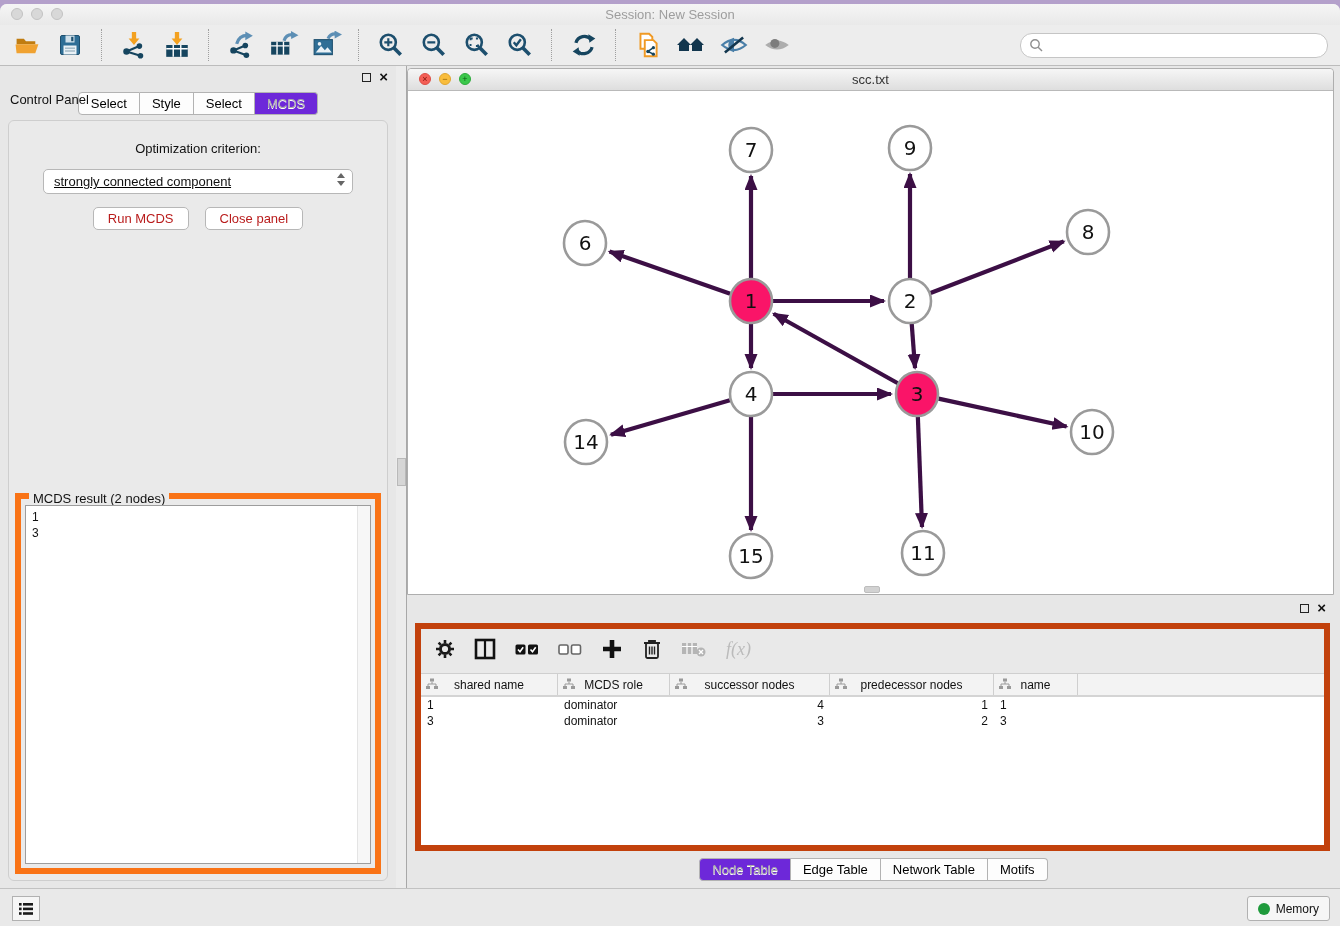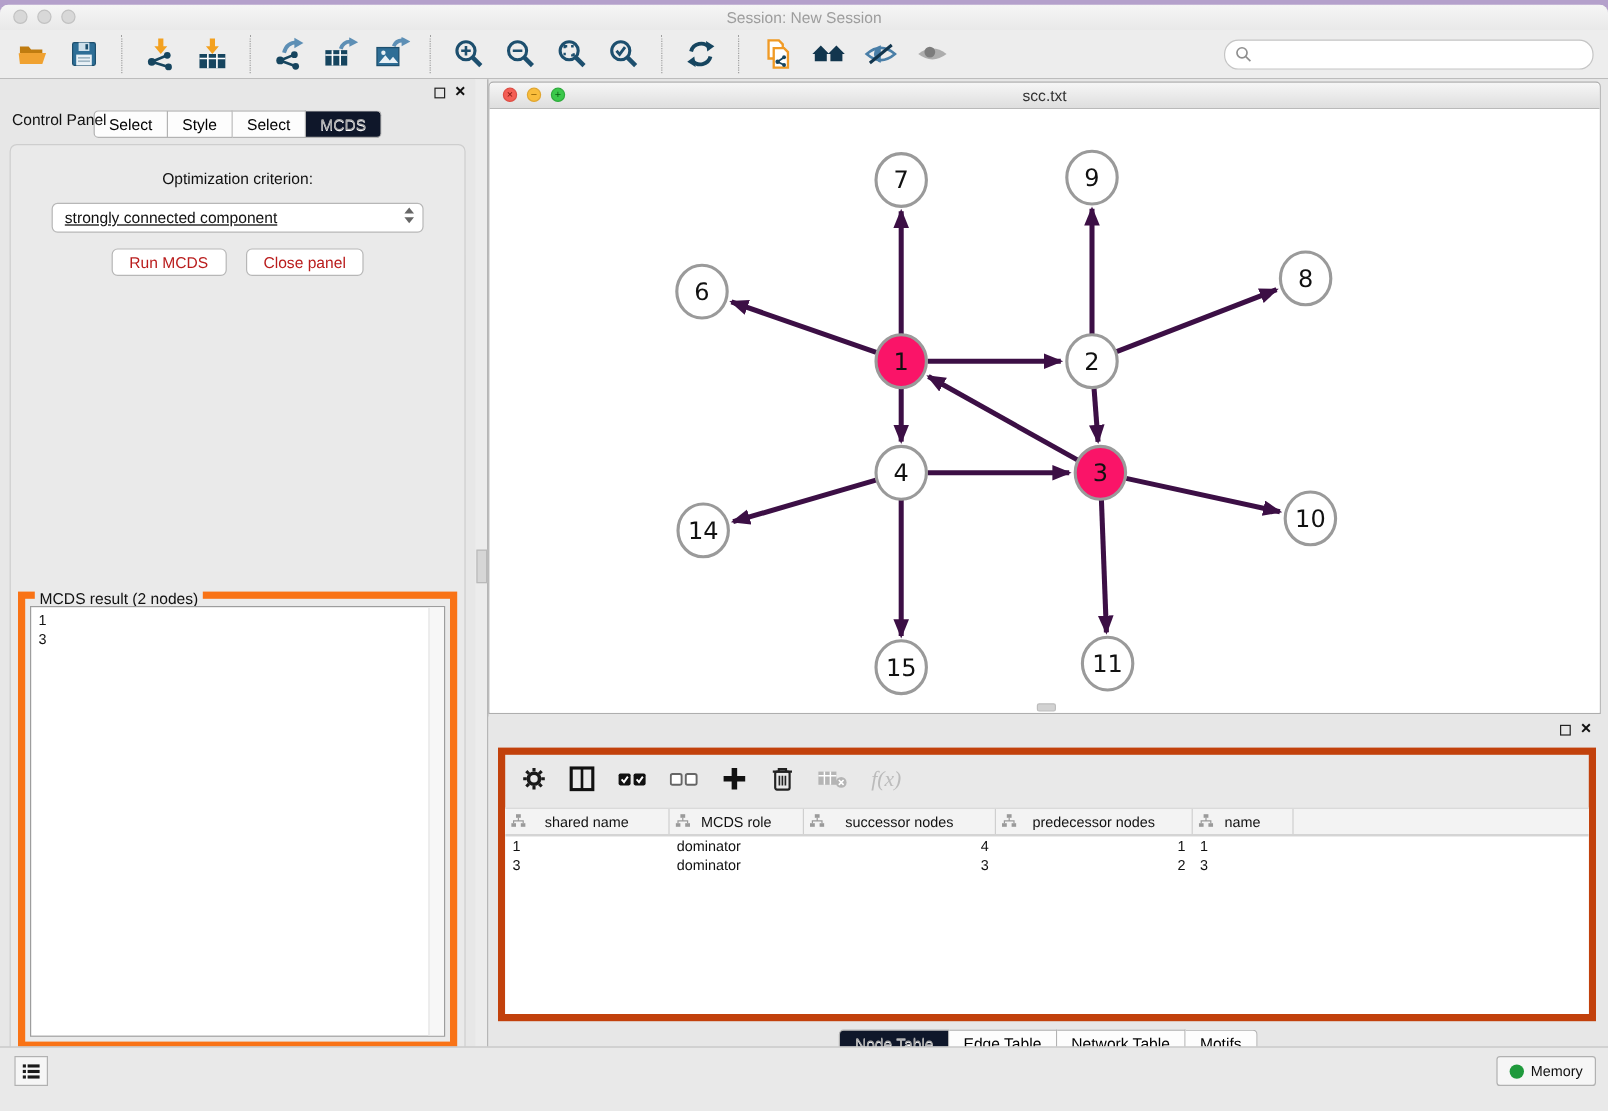--- a/index.html
+++ b/index.html
@@ -29,21 +29,21 @@
   .cpanel{position:absolute;left:0;top:0;bottom:0;width:396px;background:#e7e7e7;}
   .panel-head{position:relative;height:26px;}
   .panel-head .phtitle{position:absolute;left:10px;top:6px;font-size:13px;color:#111;margin-top:20px;}
   .panel-icons{position:absolute;right:8px;top:5px;display:flex;gap:8px;align-items:center;}
   .float-ico{width:9px;height:9px;border:1.6px solid #222;box-sizing:border-box;display:inline-block;}
   .close-ico{font-size:15px;font-weight:bold;color:#111;line-height:12px;}
   .tabstrip{display:flex;justify-content:center;}
   .tab{font-size:13px;padding:3px 12px;background:#fdfdfd;border:1px solid #b3b3b3;border-left-width:0;color:#000;}
   .tab:first-child{border-left-width:1px;border-radius:4px 0 0 4px;}
   .tab:last-child{border-radius:0 4px 4px 0;}
-  .tab.selected{background:#0f172a;color:#a9a9a9;text-shadow:0 1px 0 #fff;}
+  .tab.selected{background:#6d28d9;color:#a9a9a9;text-shadow:0 1px 0 #fff;}
   .cp-inner{position:absolute;left:8px;right:8px;top:54px;bottom:8px;background:#eaeaea;border:1px solid #cecece;border-radius:6px;}
   .opt-label{margin-top:20px;text-align:center;font-size:13px;color:#111;}
   .dropdown{margin:13px auto 0 auto;width:308px;height:23px;background:#fff;border:1px solid #b7b7b7;border-radius:5px;position:relative;display:flex;align-items:center;text-decoration:underline;}
   .dropdown .dval{font-size:13px;margin-left:10px;color:#111;}
   .stepper{position:absolute;right:7px;top:3px;display:flex;flex-direction:column;gap:3px;}
   .stepper i{width:0;height:0;border-left:4px solid transparent;border-right:4px solid transparent;display:block;}
   .stepper .up{border-bottom:5px solid #666;}
   .stepper .dn{border-top:5px solid #666;}
   .btnrow{margin-top:13px;display:flex;justify-content:center;gap:16px;}
   .btn{font-size:13px;background:#fff;border:1px solid #b7b7b7;border-radius:5px;padding:3px 14px;color:#b91c1c;}
@@ -70,21 +70,21 @@
   .fx{font-family:"Liberation Serif","DejaVu Serif",serif;font-style:italic;font-size:18px;color:#bbb;}
   .tablewrap{position:absolute;left:0;right:0;top:44px;bottom:0;background:#fff;border-top:1px solid #cfcfcf;overflow:hidden;}
   .thead{display:flex;height:21px;background:#f3f3f3;border-bottom:2px solid #d4d4d4;}
   .th{position:relative;display:flex;align-items:center;justify-content:center;font-size:12px;color:#111;border-right:1px solid #cfcfcf;box-sizing:border-box;}
   .th .hicon{position:absolute;left:5px;top:4px;}
   .tr{display:flex;height:16px;align-items:center;}
   .td{font-size:12px;color:#111;box-sizing:border-box;padding:0 6px;white-space:nowrap;overflow:hidden;}
   .td.r{text-align:right;}
   .bottabs{position:absolute;left:0;right:0;bottom:8px;display:flex;justify-content:center;}
   
-  .statusbar{position:absolute;left:0;right:0;bottom:16px;height:37px;background:#e9e9e9;border-top:1px solid #c2c2c2;}
+  .statusbar{position:absolute;left:0;right:0;bottom:0;height:37px;background:#e9e9e9;border-top:1px solid #c2c2c2;}
   .listbtn{position:absolute;left:12px;top:7px;width:26px;height:23px;background:#f6f6f6;border:1px solid #b1b1b1;display:flex;align-items:center;justify-content:center;}
   .membtn{position:absolute;right:10px;top:7px;height:23px;background:#f6f6f6;border:1px solid #b1b1b1;border-radius:3px;display:flex;align-items:center;gap:6px;padding:0 10px;font-size:12px;color:#111;}
   .memdot{width:12px;height:12px;border-radius:50%;background:#1f9a3c;}
 </style>
 </head>
 <body>
 
 <div class="window">
 
   <div class="titlebar">

